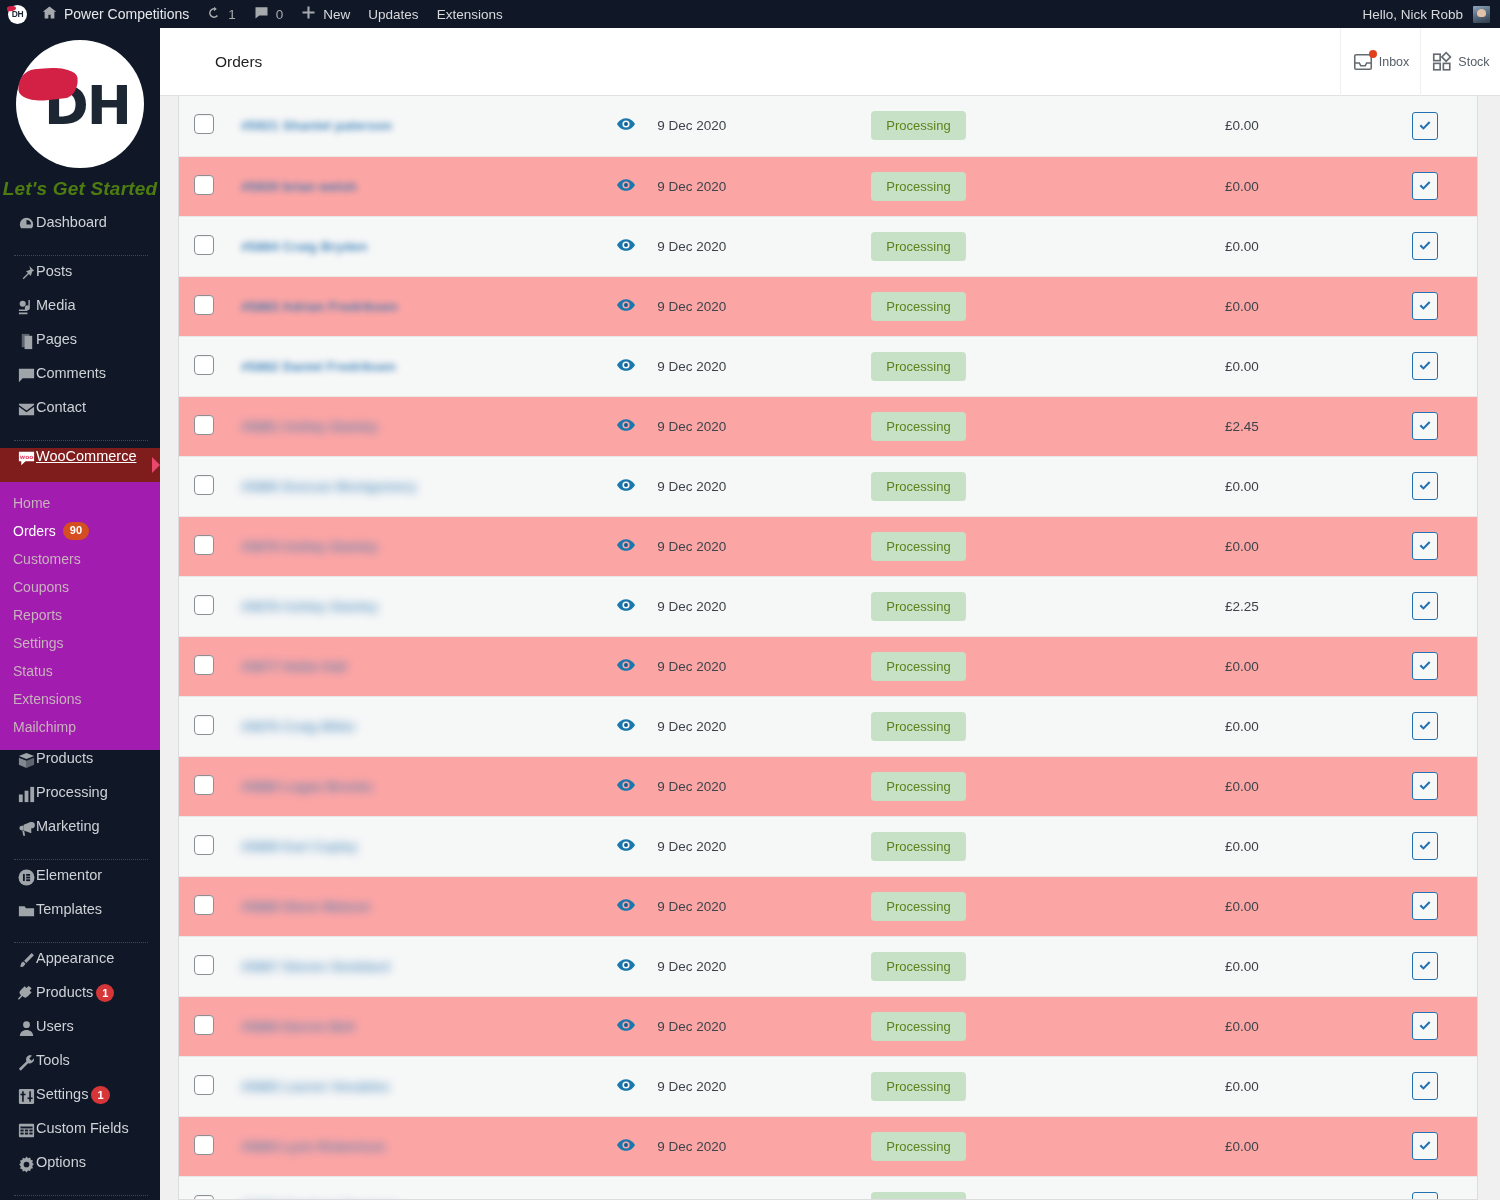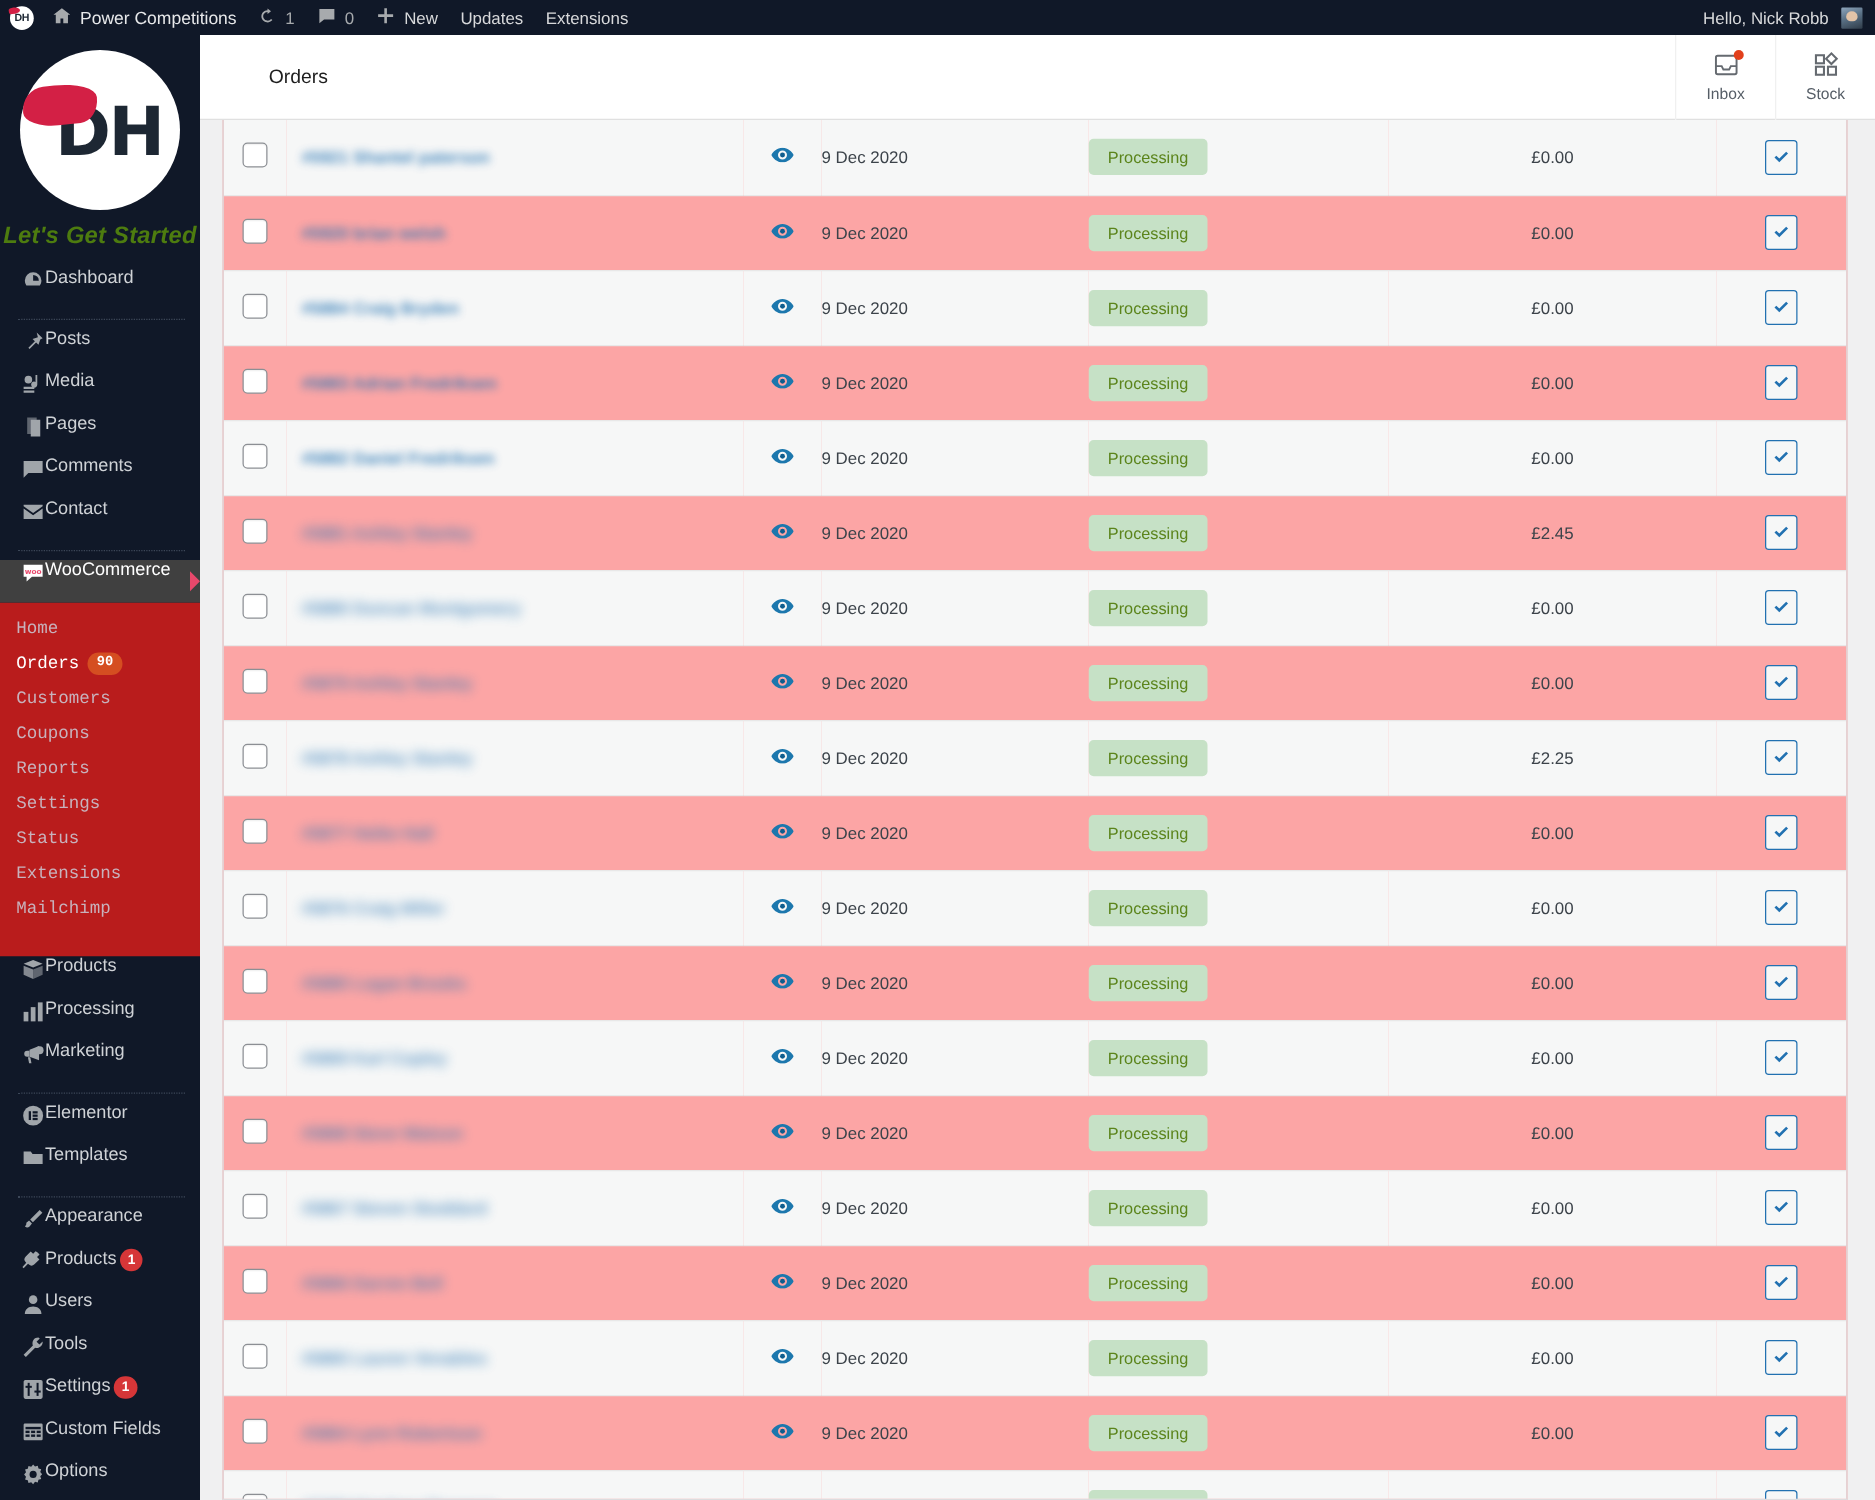--- a/index.html
+++ b/index.html
@@ -96,29 +96,29 @@
     height: 34px; padding-left: 16px;
     color: #cfd2d6; font-size: 14.5px;
     position: relative;
   }
   .nav-item .ic {
     width: 20px; height: 20px; flex: 0 0 20px;
     display: flex; align-items: center; justify-content: center;
     color: #a0a5aa;
   }
   .nav-item.active {
-    background: #404040; color: #fff; font-weight: normal;
+    background: #7f1d1d; color: #fff; font-weight: normal; text-decoration: underline;
   }
   .nav-item.active .ic { color: #fff; }
   .nav-item.active::after {
     content: ""; position: absolute; right: -8px; top: 50%;
     margin-top: -8px; border: 8px solid transparent;
     border-left-color: #e8486b;
   }
-  .submenu { background: #b91c1c; padding: 7px 0 24px; font-family: Liberation Mono, monospace; }
+  .submenu { background: #a21caf; padding: 7px 0 9px; }
   .sub-item {
     display: flex; align-items: center; gap: 7px;
     height: 28px; padding-left: 13px;
     color: #c8b2bc; font-size: 14px;
   }
   .sub-item.active { color: #fff; }
   .sub-badge {
     background: #d54e21; color: #fff; border-radius: 10px;
     font-size: 11px; font-weight: bold;
     padding: 2px 7px; line-height: 1.2;
@@ -140,21 +140,21 @@
     height: 68px; background: #fff;
     border-bottom: 1px solid #e0e0e0;
     display: flex; align-items: center;
     padding: 0 0 0 55px;
   }
   .wc-title { font-size: 15.5px; color: #1e1e1e; }
   .wc-header-right {
     margin-left: auto; display: flex; align-items: stretch; height: 68px;
   }
   .wc-hbtn {
-    width: 80px; display: flex; flex-direction: column;
+    width: 80px; display: flex; flex-direction: row;
     align-items: center; justify-content: center; gap: 5px;
     color: #555d66; font-size: 12.5px;
     border-left: 1px solid #f0f0f0;
   }
   .wc-hbtn .hicon { position: relative; height: 22px; display:flex; align-items:center; }
   .dot-red {
     position: absolute; right: -3px; top: -1px;
     width: 8px; height: 8px; border-radius: 50%; background: #e2401c;
   }
 

